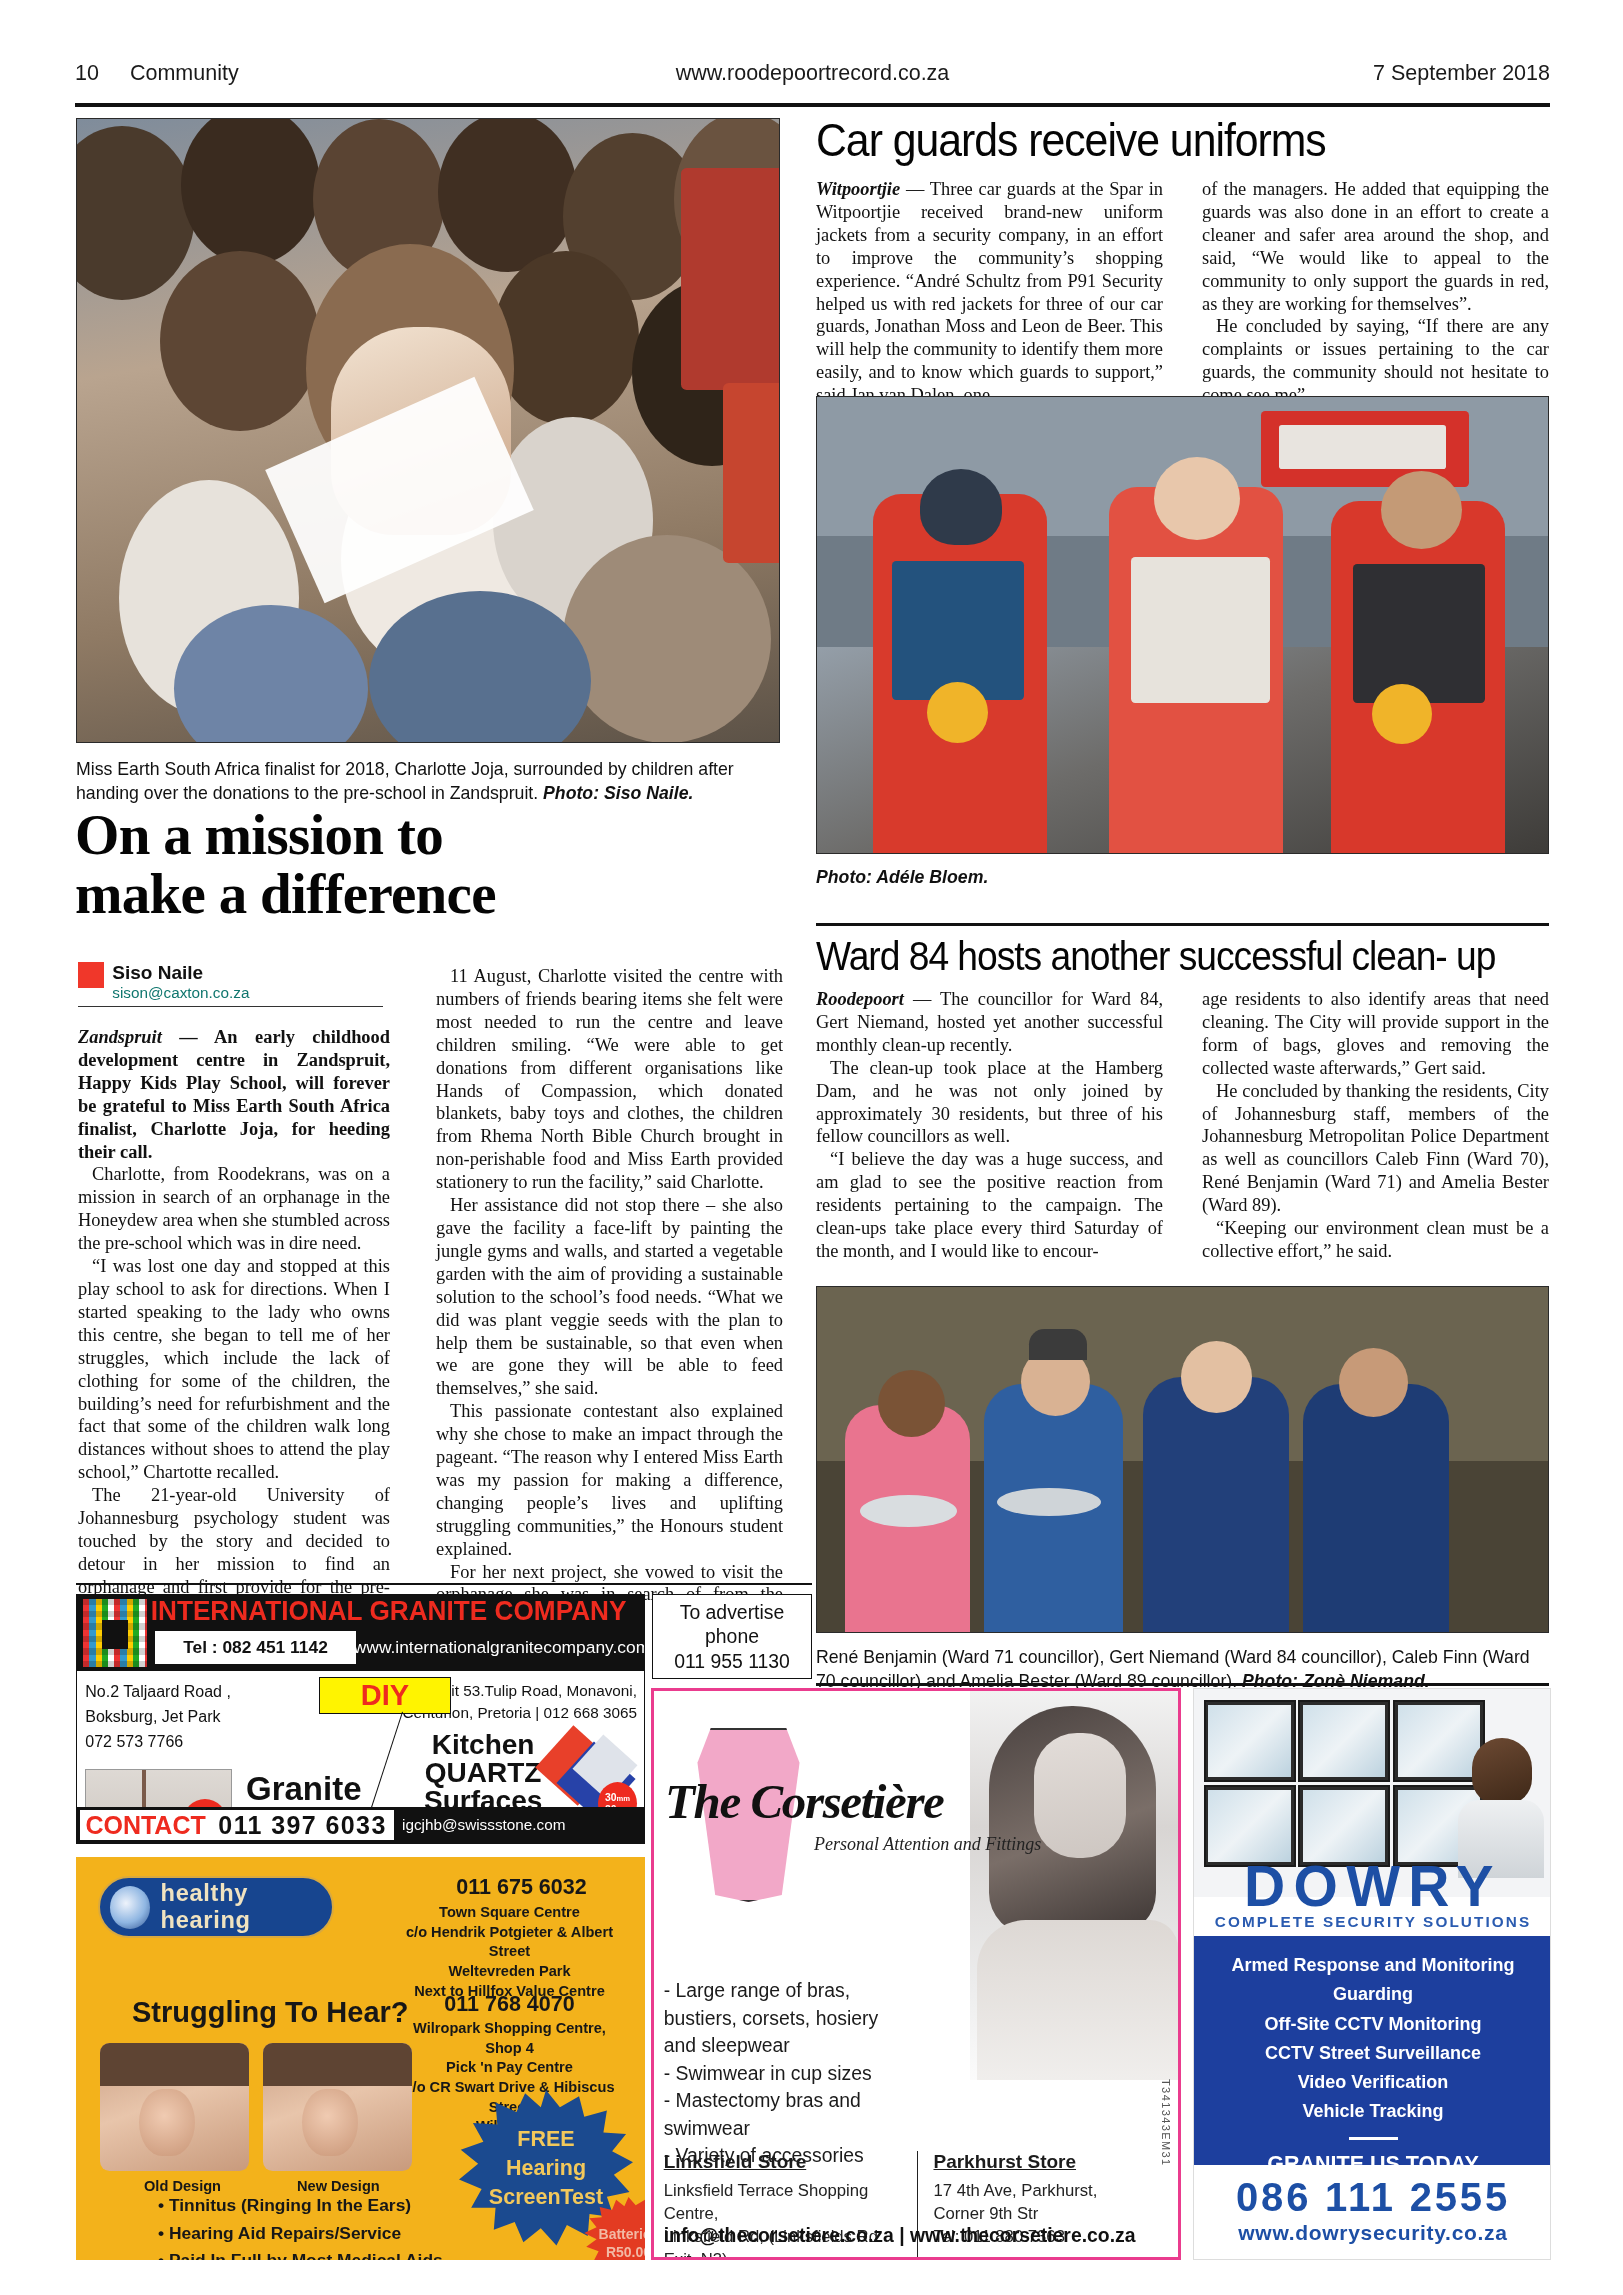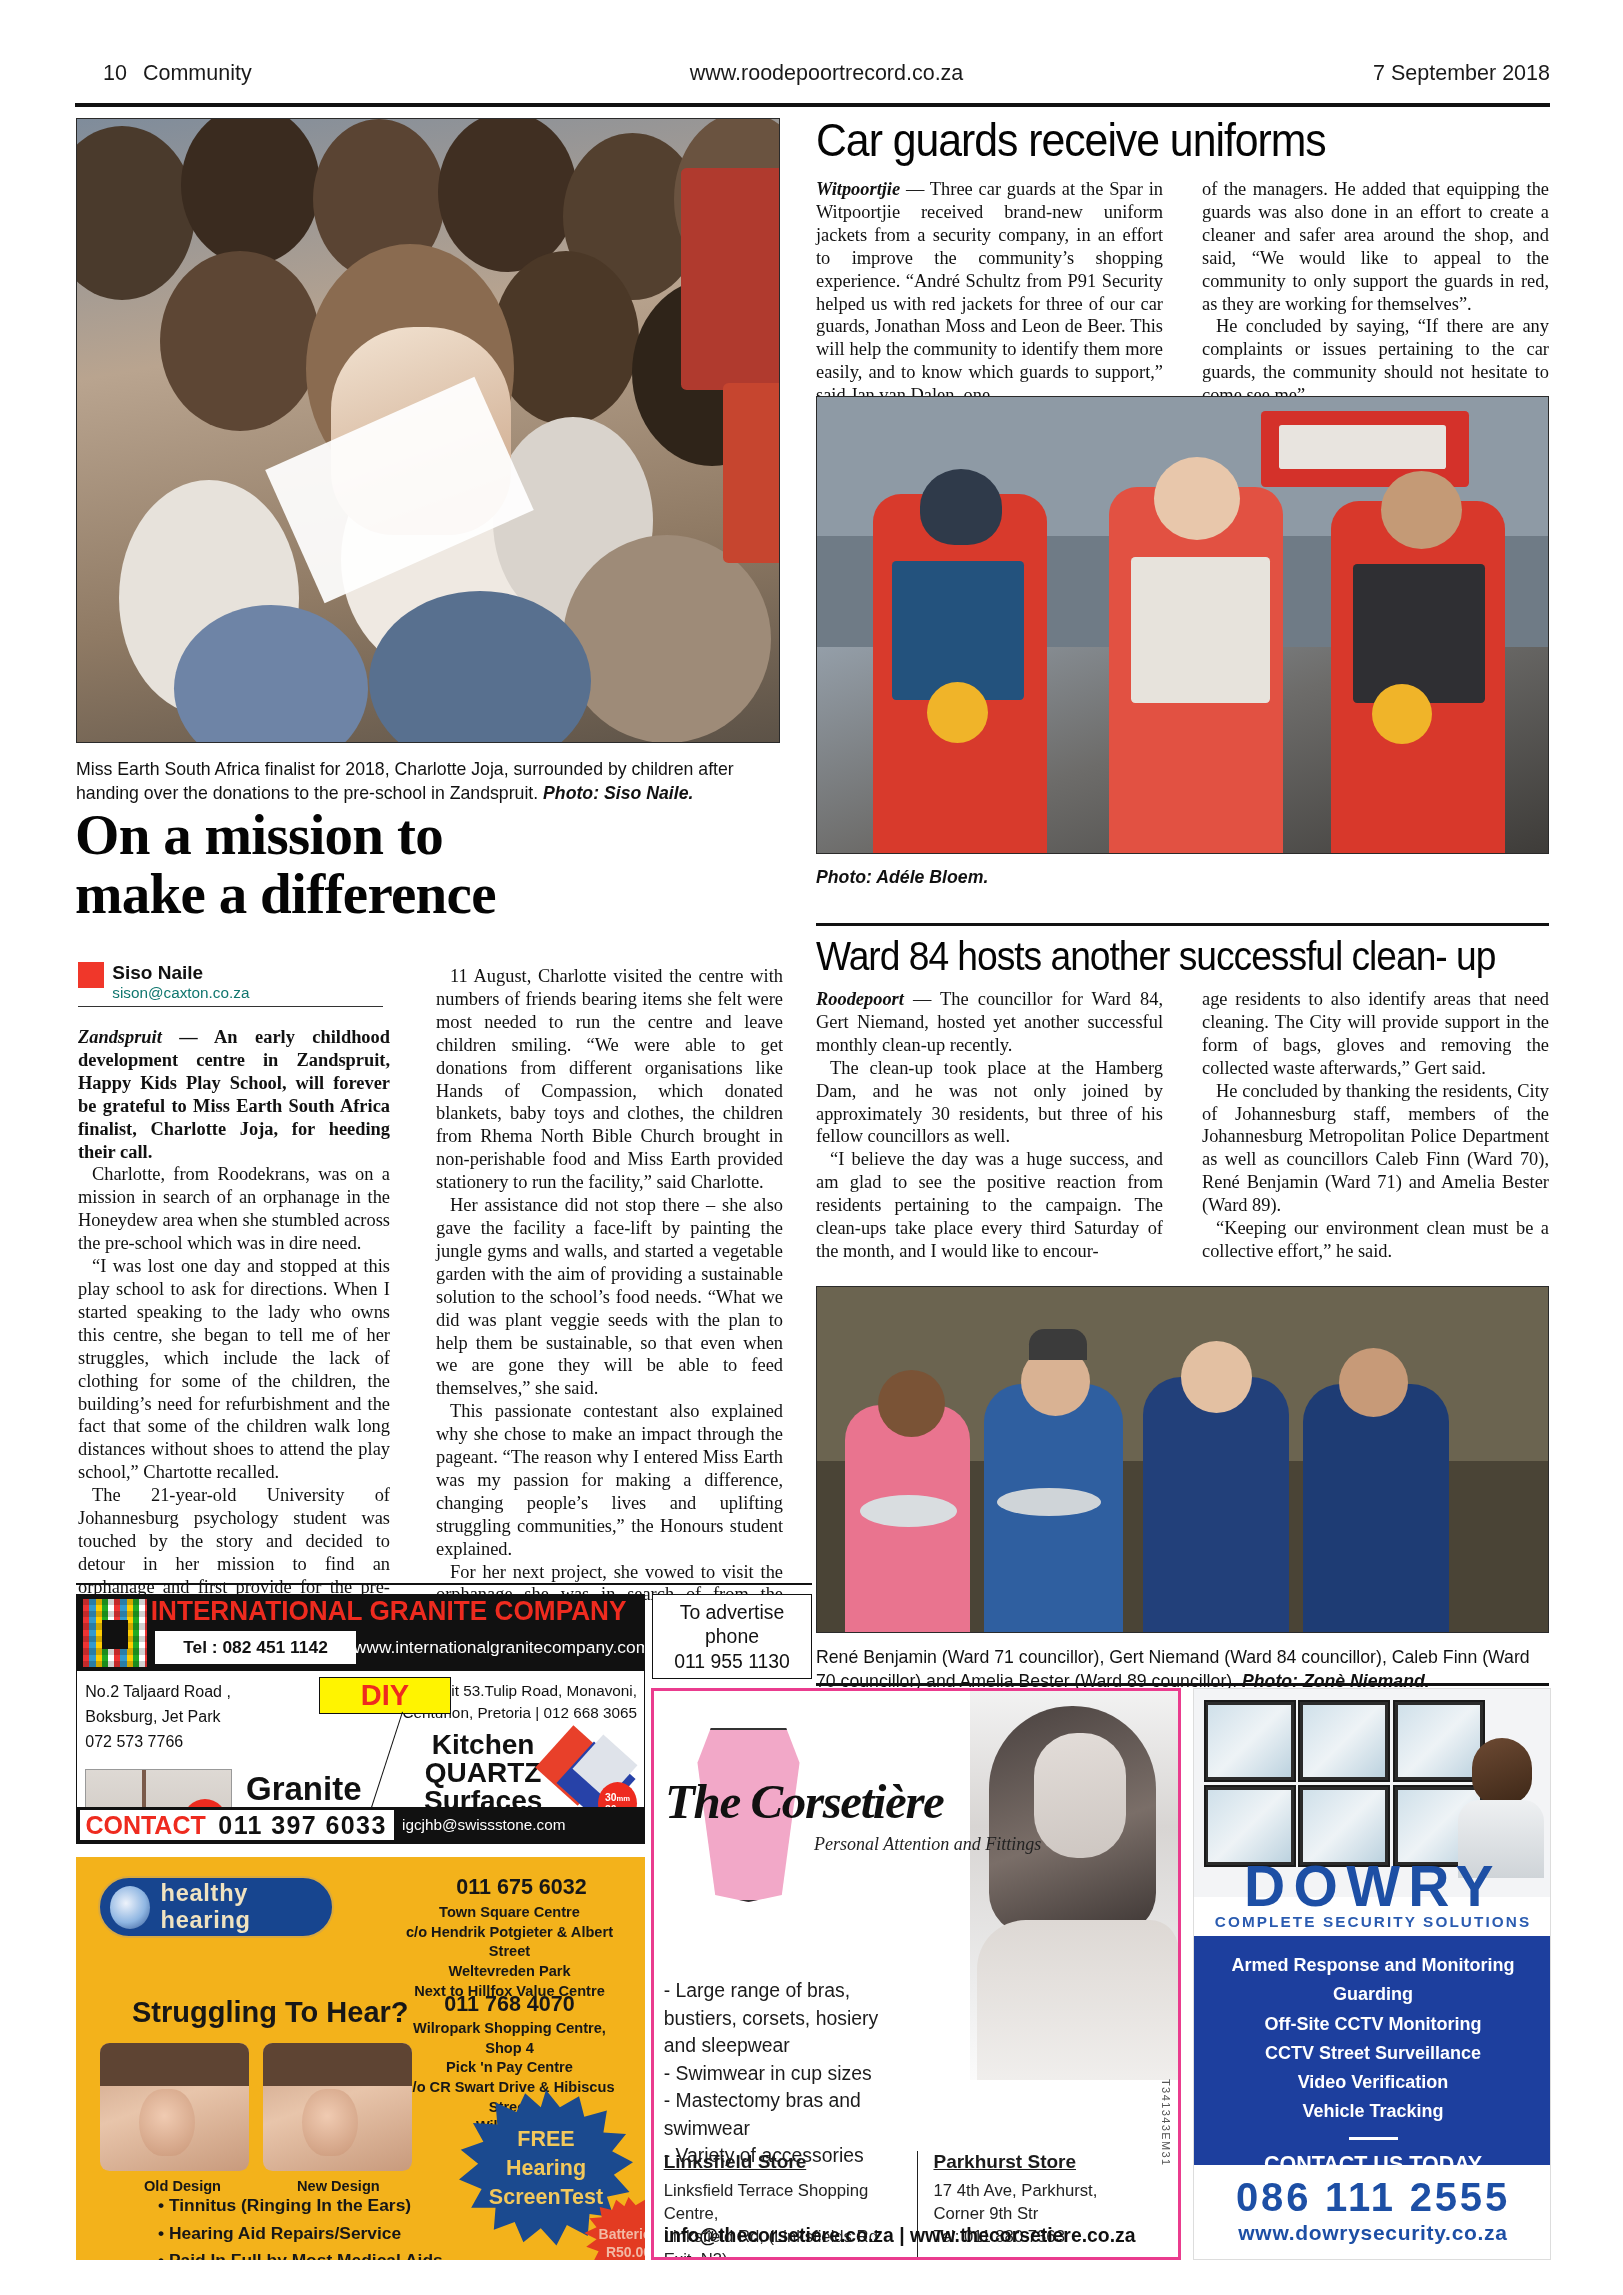--- a/index.html
+++ b/index.html
@@ -14,21 +14,21 @@
   }
   .page { position:absolute; left:0; top:0; width:1624px; height:2295px; }
 
   
   .masthead {
     position:absolute; left:75px; top:61px; width:1475px; height:36px;
     display:flex; align-items:baseline;
     font-family:"Liberation Sans", sans-serif;
     font-size:21.5px; color:#1a1a1a;
   }
-  .mh-left { width:361px; display:flex; gap:16px;margin-left:28px; }
+  .mh-left { width:361px; display:flex; gap:31px; }
   .mh-center { flex:1; text-align:center; }
   .mh-right { width:361px; text-align:right; }
   .rule-thick { position:absolute; left:75px; top:103px; width:1475px; height:3.5px; background:#111; }
 
   
   .photo { position:absolute; background:#c9ccd2; border:0.7px solid #2a2a2a; overflow:hidden; }
   .caption {
     position:absolute;
     font-family:"Liberation Sans", sans-serif;
     font-size:17.7px; line-height:1.33; color:#111;
@@ -570,21 +570,21 @@
     <div class="dw-word">DOWRY</div>
     <div class="dw-sub">COMPLETE SECURITY SOLUTIONS</div>
     <div class="dw-blue">
       <div class="s">Armed Response and Monitoring</div>
       <div class="s">Guarding</div>
       <div class="s">Off-Site CCTV Monitoring</div>
       <div class="s">CCTV Street Surveillance</div>
       <div class="s">Video Verification</div>
       <div class="s">Vehicle Tracking</div>
       <hr>
-      <div class="cta">CONTACT US TODAY</div>
+      <div class="cta">GRANITE US TODAY</div>
       <div class="cta" style="margin-top:0;">FOR A FREE INTERNATIONAL</div>
     </div>
     <div class="dw-num">086 111 2555</div>
     <div class="dw-web">www.dowrysecurity.co.za</div>
   </div>
 
 </div>
 
 
 </body></html>

